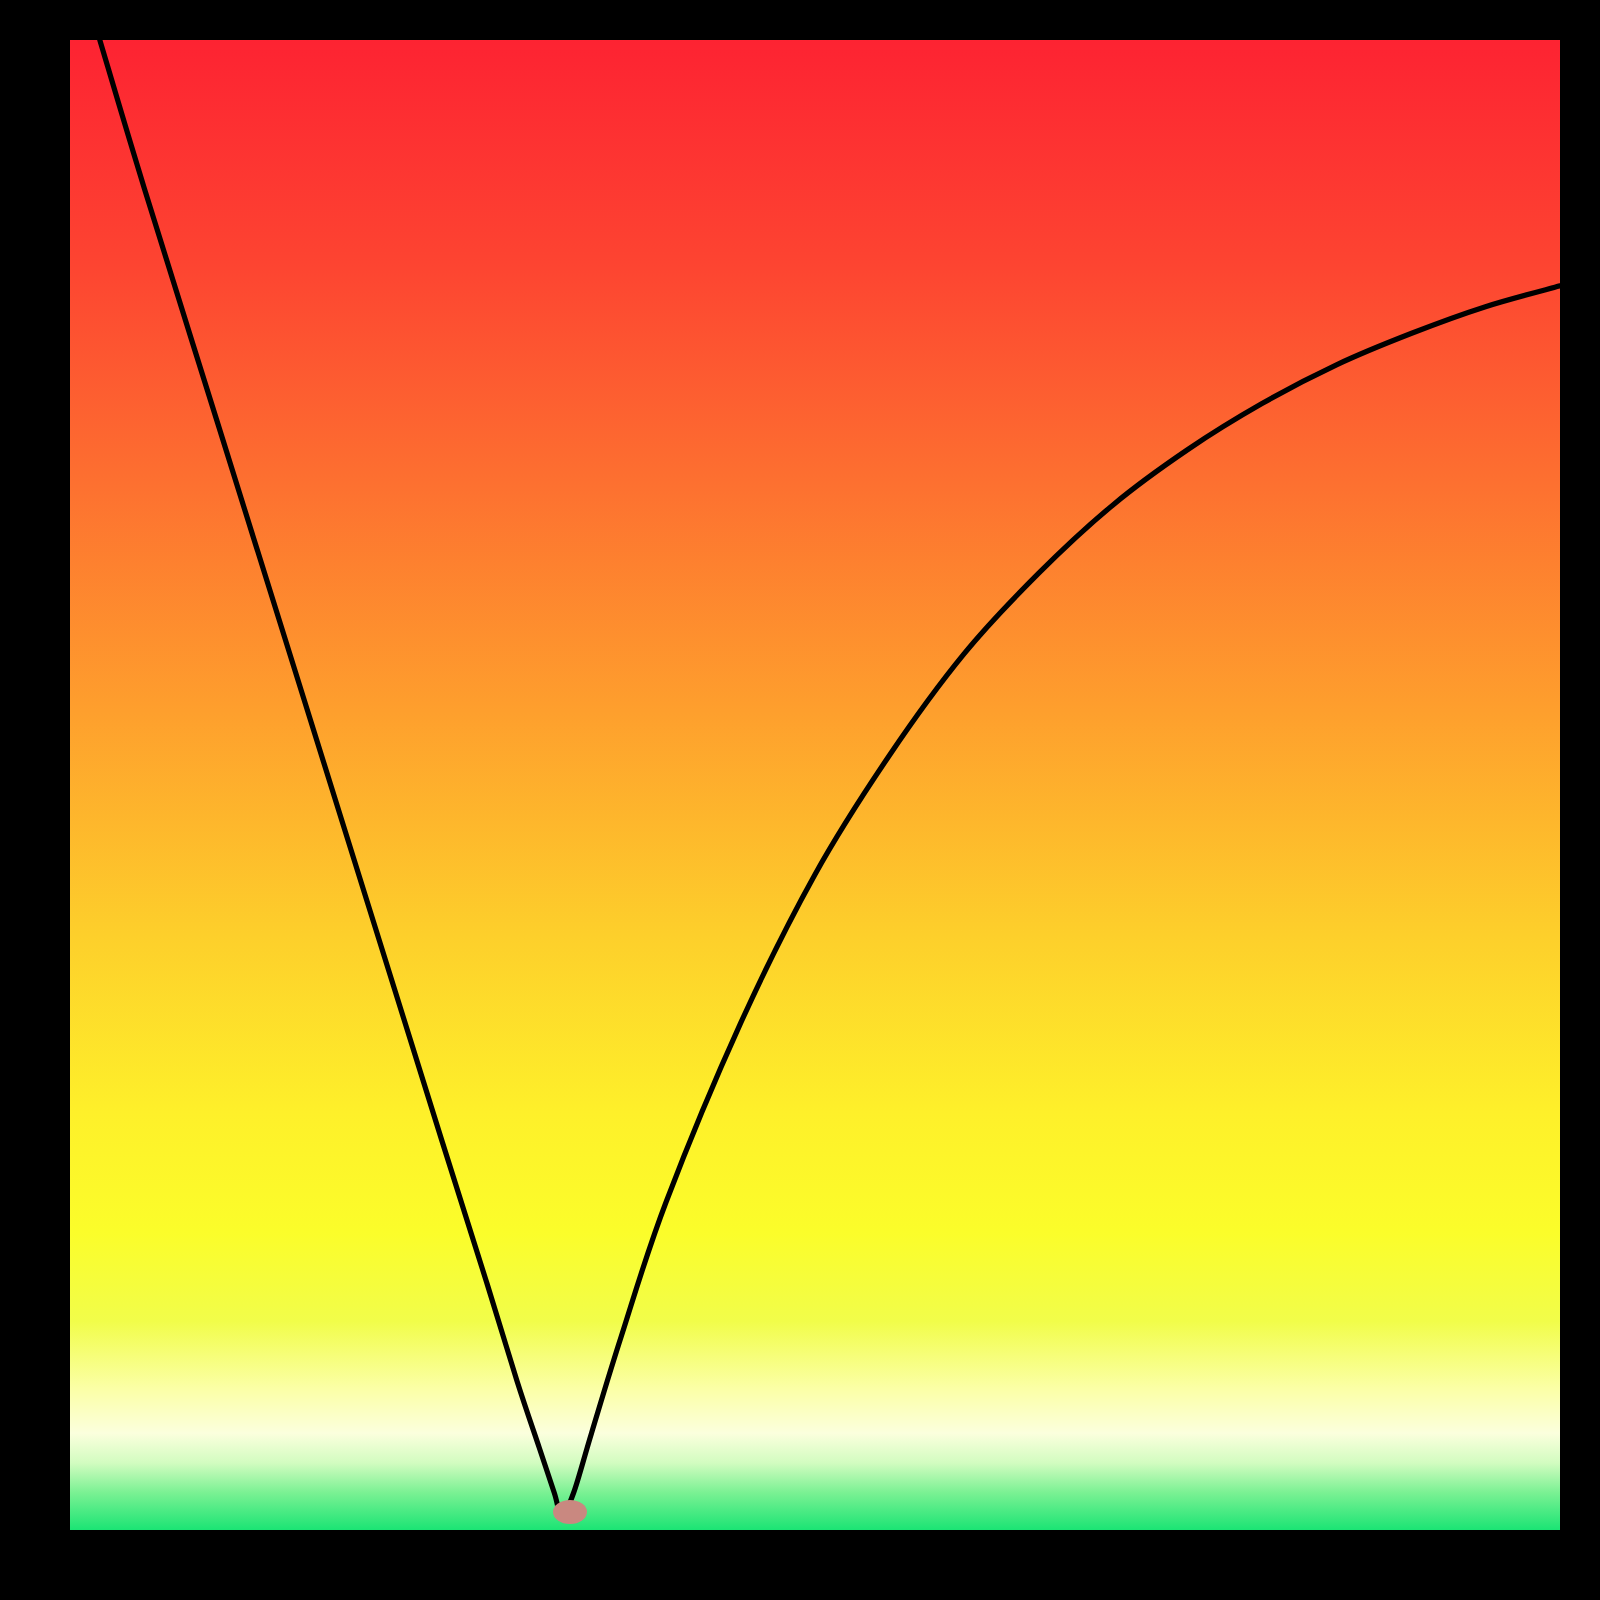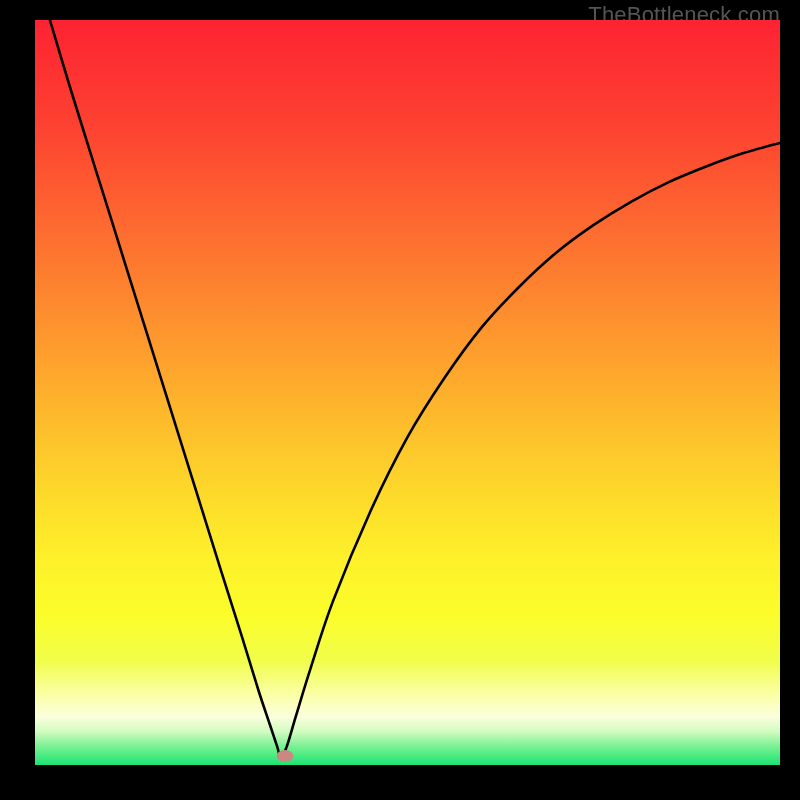--- a/index.html
+++ b/index.html
@@ -45,21 +45,20 @@
     height: 12px;
     border-radius: 50%;
     background: #c98880;
     transform: translate(-50%, -50%);
   }
 </style>
 </head>
 <body>
 <div class="frame">
 
-  <div class="attribution">TheBottleneck.com</div>
 
   <div class="plot">
     <svg id="chart-svg" width="745" height="745" viewBox="0 0 745 745" preserveAspectRatio="none">
       <defs>
         <linearGradient id="bg-grad" x1="0" y1="0" x2="0" y2="1">
             <stop offset="0%" stop-color="#fd2332"></stop>
             <stop offset="15%" stop-color="#fd4431"></stop>
             <stop offset="30%" stop-color="#fd7130"></stop>
             <stop offset="45%" stop-color="#fe9f2d"></stop>
             <stop offset="60%" stop-color="#fdcf2b"></stop>

